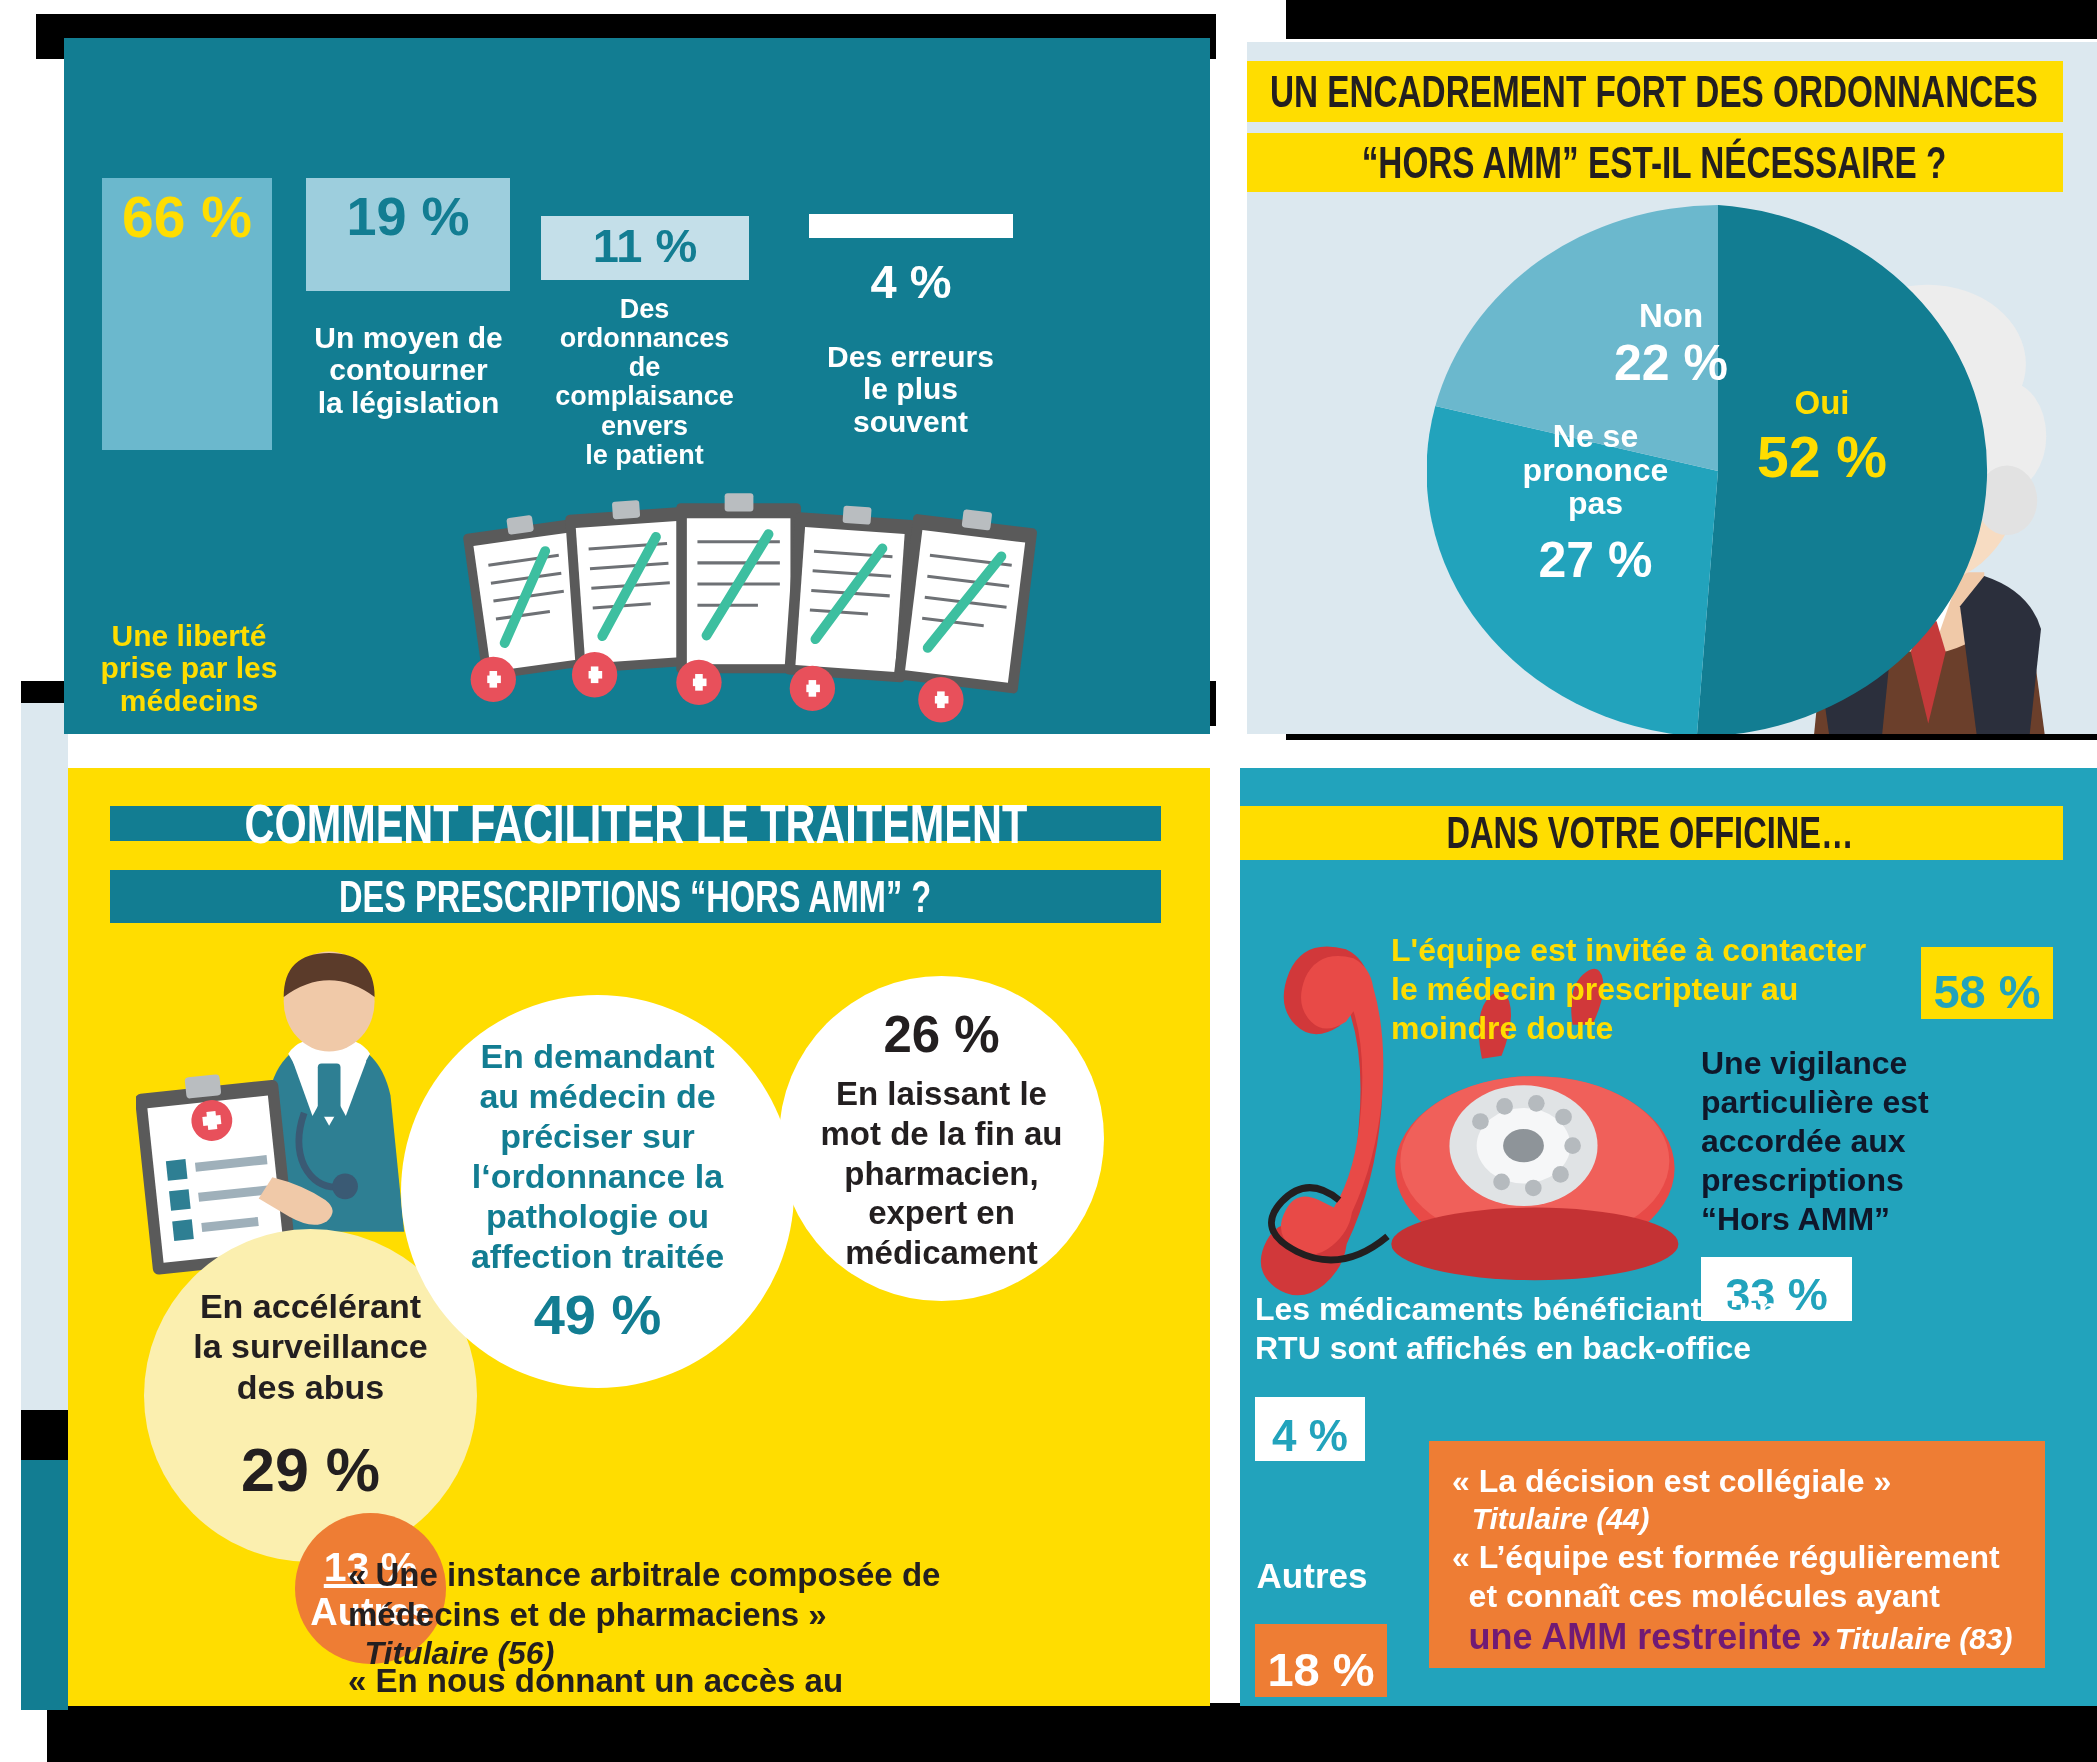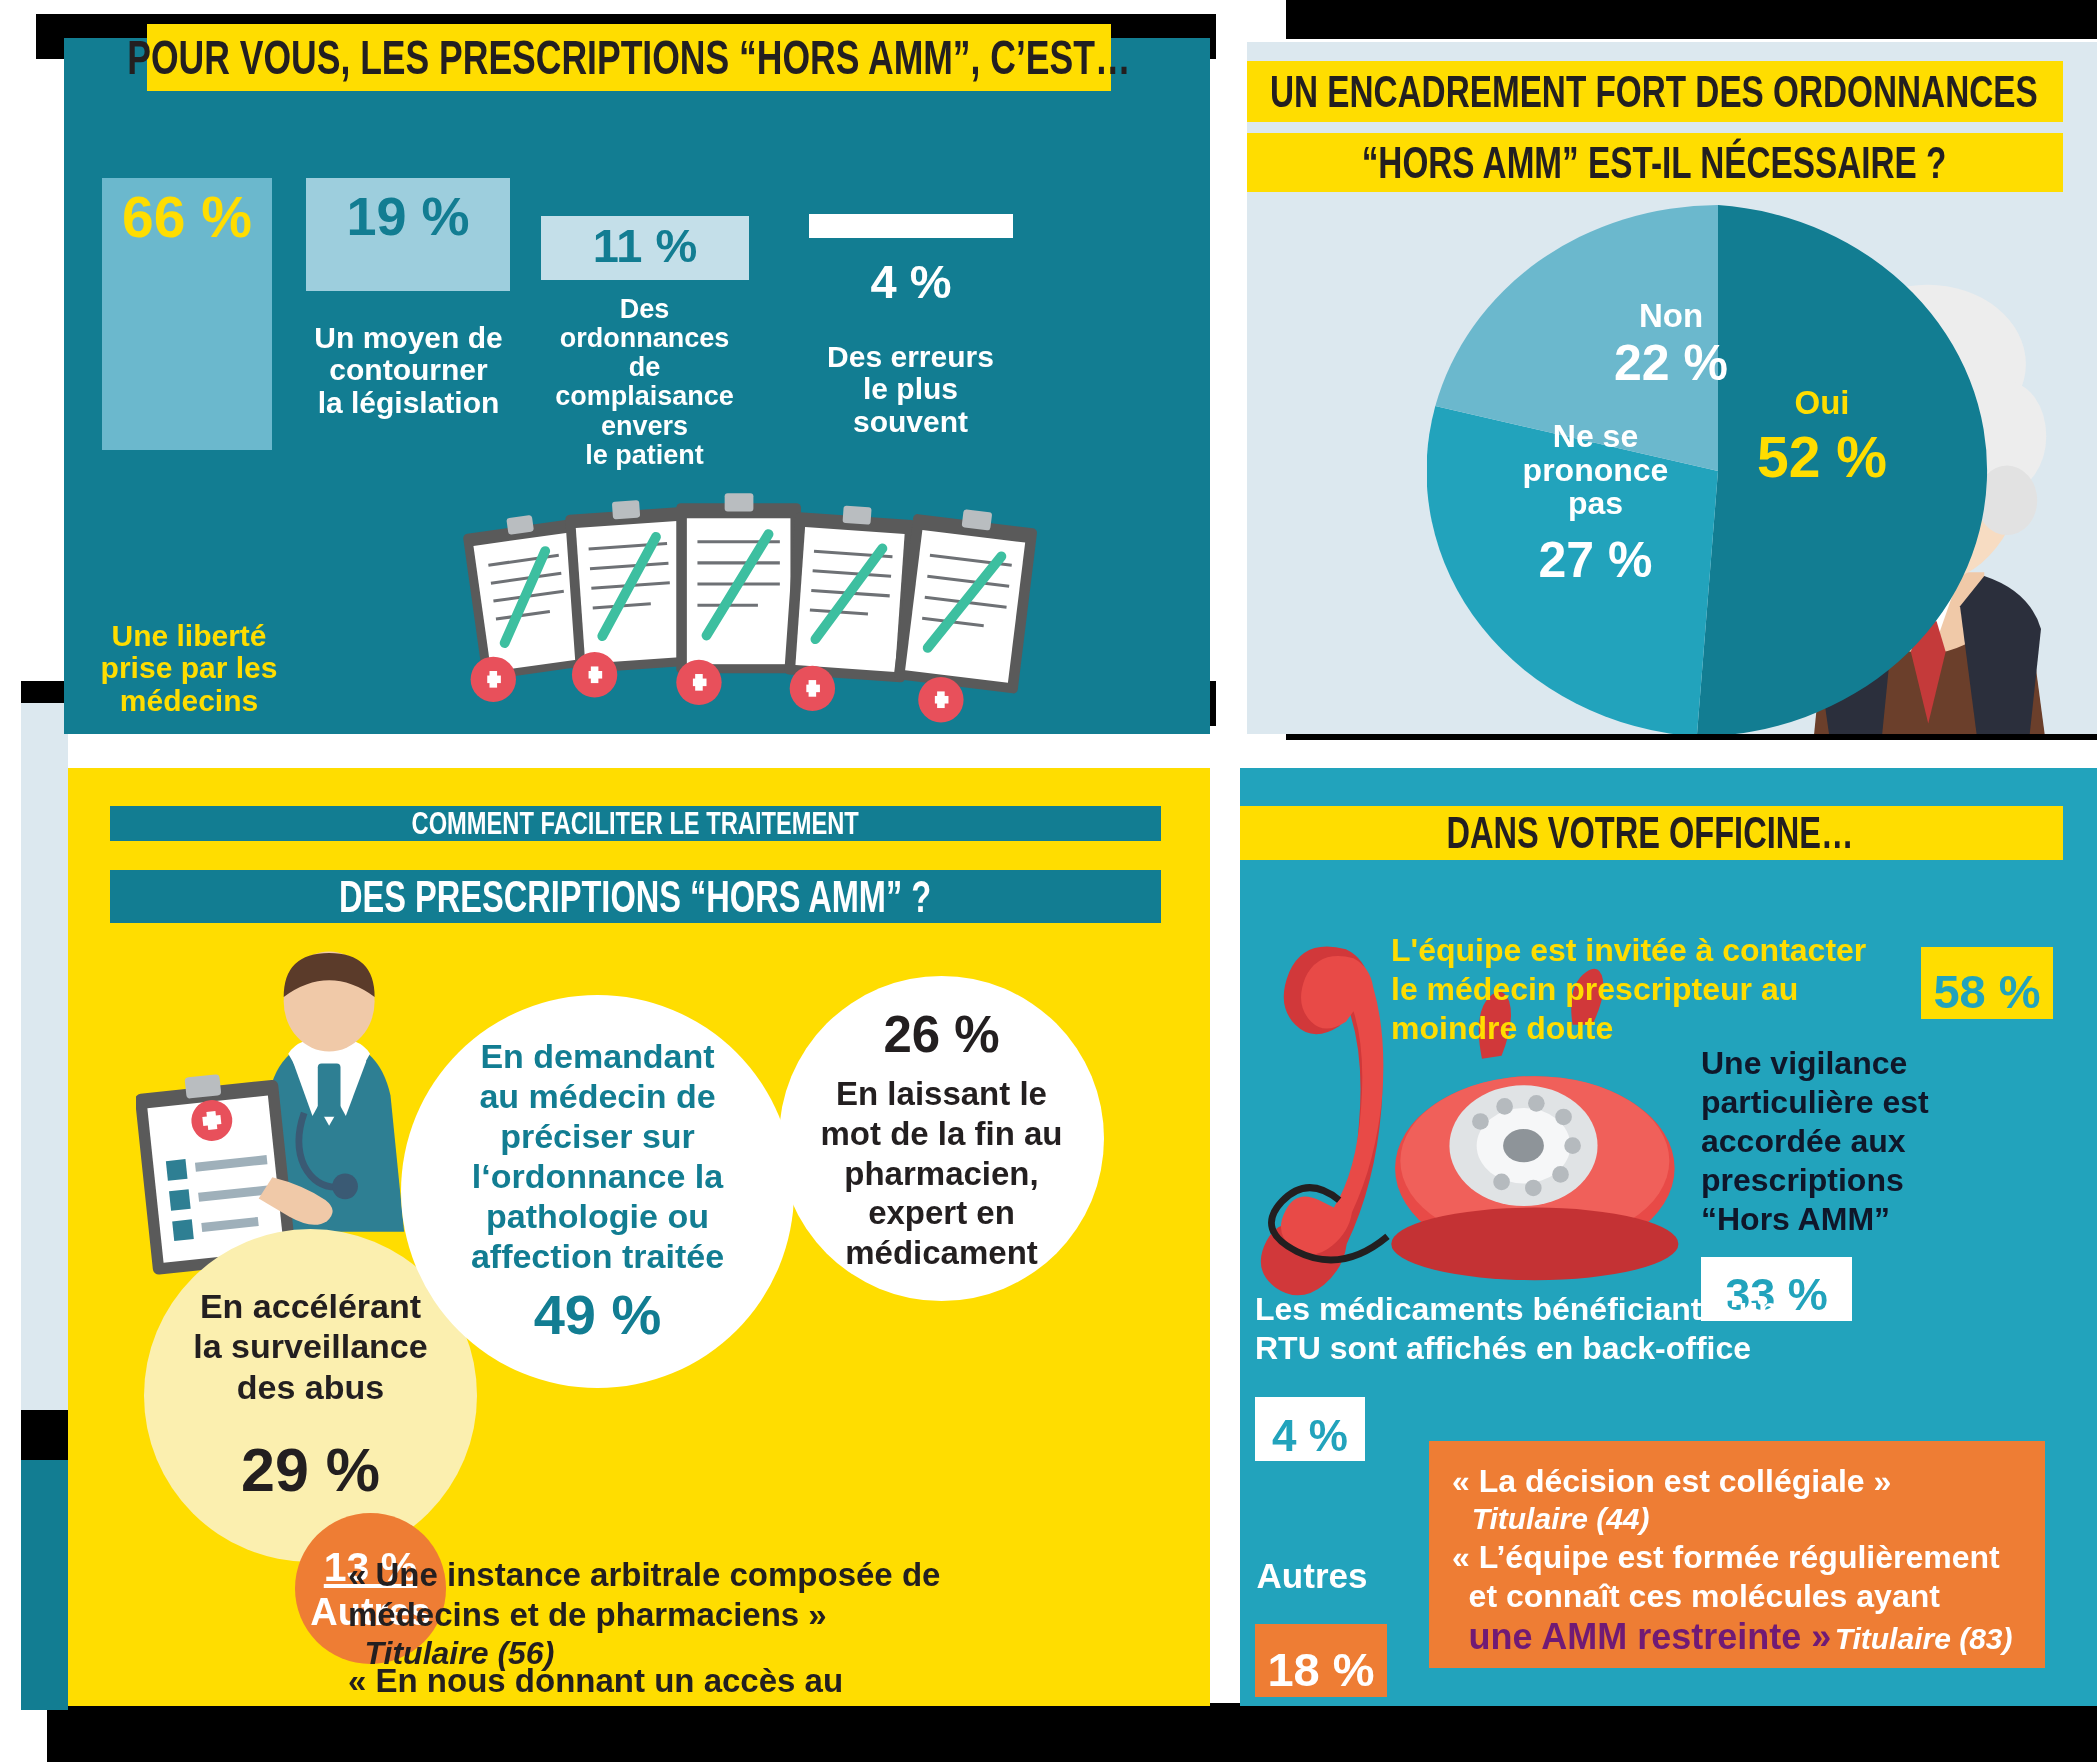--- a/index.html
+++ b/index.html
@@ -50,23 +50,20 @@
 <div class="blk" style="left:21px;top:681px;width:47px;height:61px;"></div>
 <div class="blk" style="left:21px;top:1408px;width:47px;height:53px;"></div>
 <div class="blk" style="left:47px;top:1703px;width:2051px;height:59px;"></div>
 <div class="blk" style="left:47px;top:1656px;width:30px;height:106px;"></div>
 
 <div class="abs" style="left:21px;top:703px;width:47px;height:707px;background:#DCE8EF;"></div>
 <div class="abs" style="left:21px;top:1460px;width:47px;height:250px;background:#127D92;"></div>
 
 <div class="panel" id="panel-tl">
 
-  <div class="ban-yellow abs" style="left:83px;top:-13.6px;width:964px;height:67px;font-size:48px;">
-    <span class="cond">POUR VOUS, LES PRESCRIPTIONS “HORS AMM”, C’EST…</span>
-  </div>
 
   <div class="abs" style="left:38px;top:140px;width:170px;height:272px;background:#6BB8CD;">
     <div class="barnum" style="color:#FFDD00;font-size:57px;text-align:center;">66 %</div>
   </div>
   <div class="barlabel" style="left:23px;top:582px;width:204px;font-size:30px;color:#FFDD00;white-space:pre-line;">Une liberté
 prise par les
 médecins</div>
 
   <div class="abs" style="left:242px;top:140px;width:204px;height:113px;background:#9DCEDD;">
     <div class="barnum" style="color:#127D92;font-size:54px;text-align:center;">19 %</div>
@@ -212,21 +209,21 @@
 prononce
 pas</div>
   <div class="pielabel" style="left:250px;top:492px;width:197px;color:#FFFFFF;font-size:50px;">27 %</div>
 
   <div class="pielabel" style="left:484px;top:344px;width:182px;color:#FFDD00;font-size:33px;">Oui</div>
   <div class="pielabel" style="left:484px;top:386px;width:182px;color:#FFDD00;font-size:57px;">52 %</div>
 </div>
 
 <div class="panel" id="panel-bl">
 
-  <div class="ban-teal abs" style="left:42px;top:38px;width:1051px;height:35px;font-size:32px;">
+  <div class="ban-teal abs" style="left:42px;top:38px;width:1051px;height:35px;font-size:56px;">
     <span class="cond">COMMENT FACILITER LE TRAITEMENT</span>
   </div>
   <div class="ban-teal abs" style="left:42px;top:102px;width:1051px;height:53px;font-size:44px;">
     <span class="cond">DES PRESCRIPTIONS “HORS AMM” ?</span>
   </div>
 
   <svg style="position:absolute;left:68px;top:182px;width:356px;height:356px;" viewBox="0 0 470 470">
     <path d="M255 120 q-65 0 -80 72 l-16 180 h195 l-18 -180 q-16 -72 -81 -72 z" fill="#2E7F93"></path>
     <path d="M255 115 q-40 0 -54 22 l54 95 54 -95 q-14 -22 -54 -22z" fill="#FFFFFF"></path>
     <path d="M228 134 l27 45 -22 40 -26 -72 z" fill="#FFFFFF"></path>

